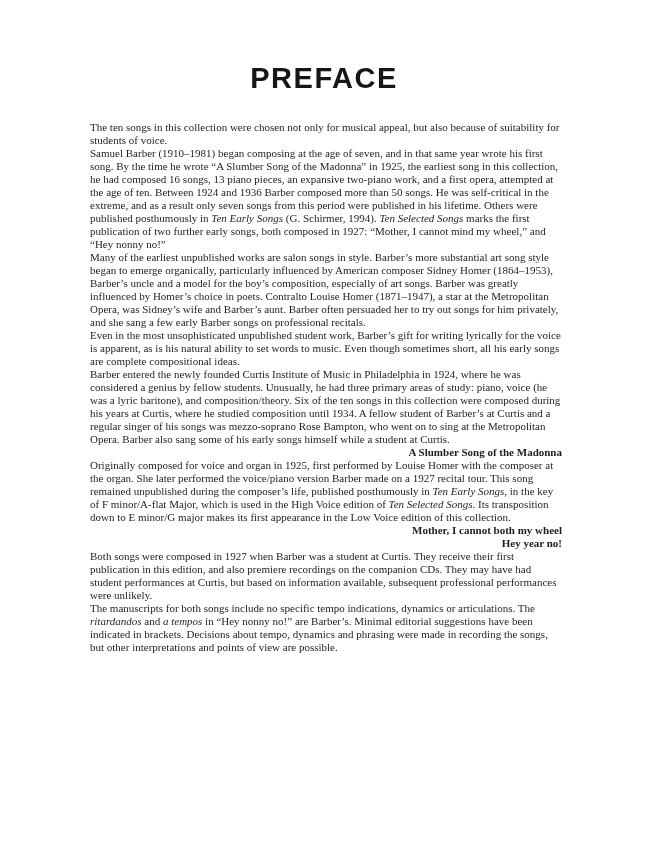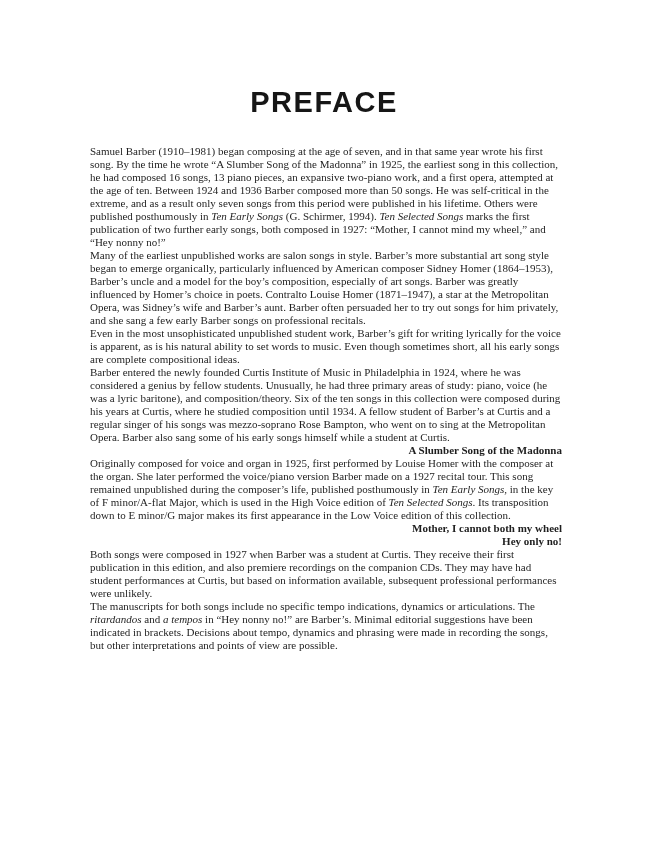--- a/index.html
+++ b/index.html
@@ -10,21 +10,21 @@
     width: 648px;
     height: 864px;
     background: #ffffff;
     font-family: "Liberation Serif", serif;
   }
   .page {
     position: relative;
     width: 648px;
     height: 864px;
     box-sizing: border-box;
-    padding-top: 84px;
+    padding-top: 60px;
     background: #ffffff;
     overflow: hidden;
   }
   .title {
     margin: 0 0 25px 0;
     text-align: center;
     font-family: "Liberation Sans", sans-serif;
     font-weight: 700;
     font-size: 29px;
     line-height: 36px;
@@ -57,24 +57,25 @@
   .italic {
     font-style: italic;
   }
 </style>
 </head>
 <body>
 
 <div class="page">
   <h1 class="title">PREFACE</h1>
   <div class="content">
+      <p class="paragraph"><span>The ten songs in this collection were chosen not only for musical appeal, but also because of suitability for students of voice.</span></p>
       <p class="paragraph"><span>Samuel Barber (1910–1981) began composing at the age of seven, and in that same year wrote his first song. By the time he wrote “A Slumber Song of the Madonna” in 1925, the earliest song in this collection, he had composed 16 songs, 13 piano pieces, an expansive two-piano work, and a first opera, attempted at the age of ten. Between 1924 and 1936 Barber composed more than 50 songs. He was self-critical in the extreme, and as a result only seven songs from this period were published in his lifetime. Others were published posthumously in </span><span class="italic">Ten Early Songs</span><span> (G. Schirmer, 1994). </span><span class="italic">Ten Selected Songs</span><span> marks the first publication of two further early songs, both composed in 1927: “Mother, I cannot mind my wheel,” and “Hey nonny no!”</span></p>
       <p class="paragraph"><span>Many of the earliest unpublished works are salon songs in style. Barber’s more substantial art song style began to emerge organically, particularly influenced by American composer Sidney Homer (1864–1953), Barber’s uncle and a model for the boy’s composition, especially of art songs. Barber was greatly influenced by Homer’s choice in poets. Contralto Louise Homer (1871–1947), a star at the Metropolitan Opera, was Sidney’s wife and Barber’s aunt. Barber often persuaded her to try out songs for him privately, and she sang a few early Barber songs on professional recitals.</span></p>
       <p class="paragraph"><span>Even in the most unsophisticated unpublished student work, Barber’s gift for writing lyrically for the voice is apparent, as is his natural ability to set words to music. Even though sometimes short, all his early songs are complete compositional ideas.</span></p>
       <p class="paragraph"><span>Barber entered the newly founded Curtis Institute of Music in Philadelphia in 1924, where he was considered a genius by fellow students. Unusually, he had three primary areas of study: piano, voice (he was a lyric baritone), and composition/theory. Six of the ten songs in this collection were composed during his years at Curtis, where he studied composition until 1934. A fellow student of Barber’s at Curtis and a regular singer of his songs was mezzo-soprano Rose Bampton, who went on to sing at the Metropolitan Opera. Barber also sang some of his early songs himself while a student at Curtis.</span></p>
       <p class="heading"><span>A Slumber Song of the Madonna</span></p>
       <p class="paragraph"><span>Originally composed for voice and organ in 1925, first performed by Louise Homer with the composer at the organ. She later performed the voice/piano version Barber made on a 1927 recital tour. This song remained unpublished during the composer’s life, published posthumously in </span><span class="italic">Ten Early Songs</span><span>, in the key of F minor/A-flat Major, which is used in the High Voice edition of </span><span class="italic">Ten Selected Songs</span><span>. Its transposition down to E minor/G major makes its first appearance in the Low Voice edition of this collection.</span></p>
       <p class="heading"><span>Mother, I cannot both my wheel</span></p>
-      <p class="heading"><span>Hey only no!</span></p>
+      <p class="heading"><span>Hey year no!</span></p>
       <p class="paragraph"><span>Both songs were composed in 1927 when Barber was a student at Curtis. They receive their first publication in this edition, and also premiere recordings on the companion CDs. They may have had student performances at Curtis, but based on information available, subsequent professional performances were unlikely.</span></p>
       <p class="paragraph"><span>The manuscripts for both songs include no specific tempo indications, dynamics or articulations. The </span><span class="italic">ritardandos</span><span> and </span><span class="italic">a tempos</span><span> in “Hey nonny no!” are Barber’s. Minimal editorial suggestions have been indicated in brackets. Decisions about tempo, dynamics and phrasing were made in recording the songs, but other interpretations and points of view are possible.</span></p>
     </div>
 </div>
 
 </body></html>

